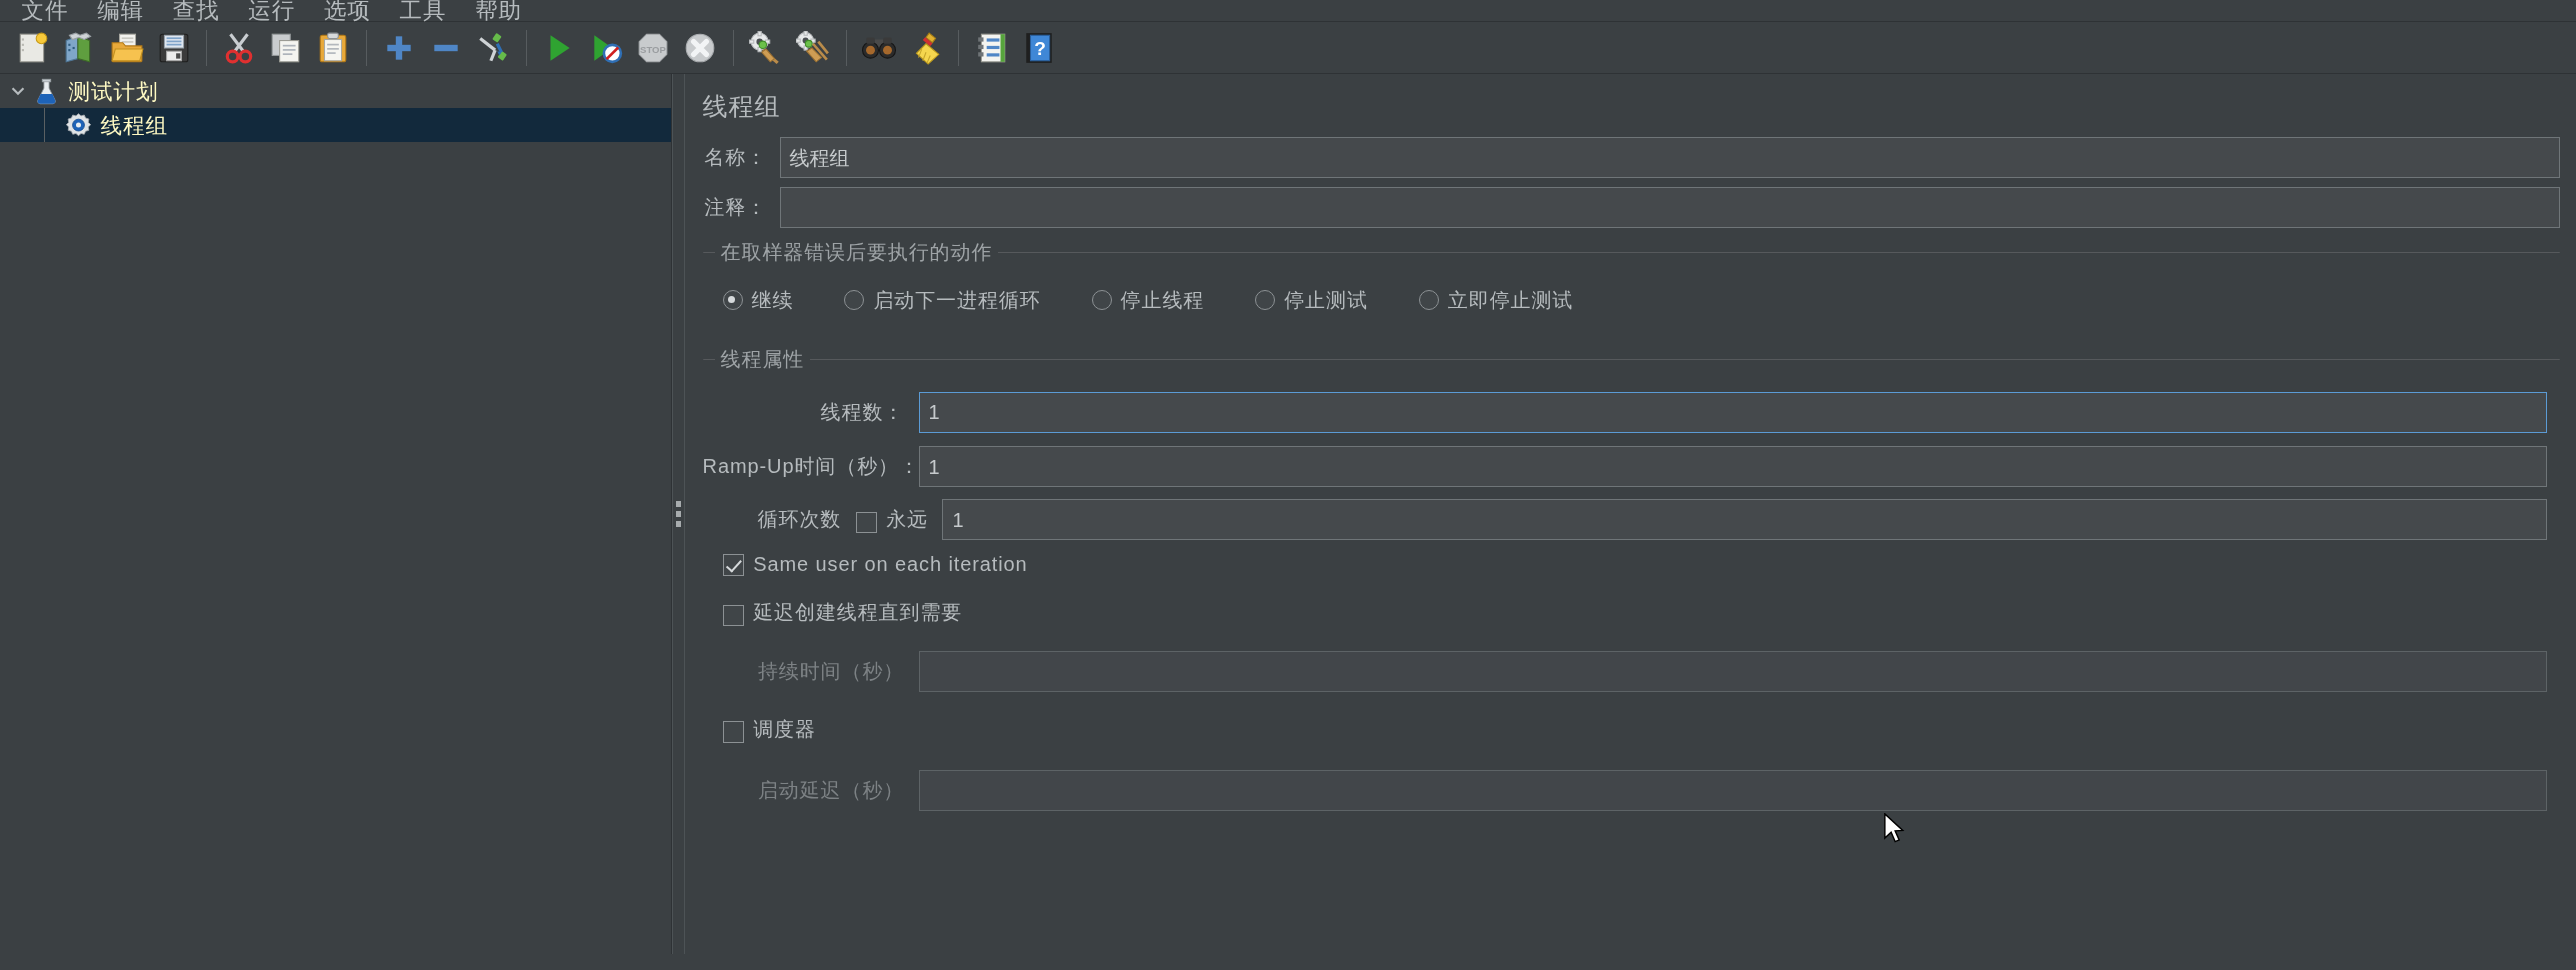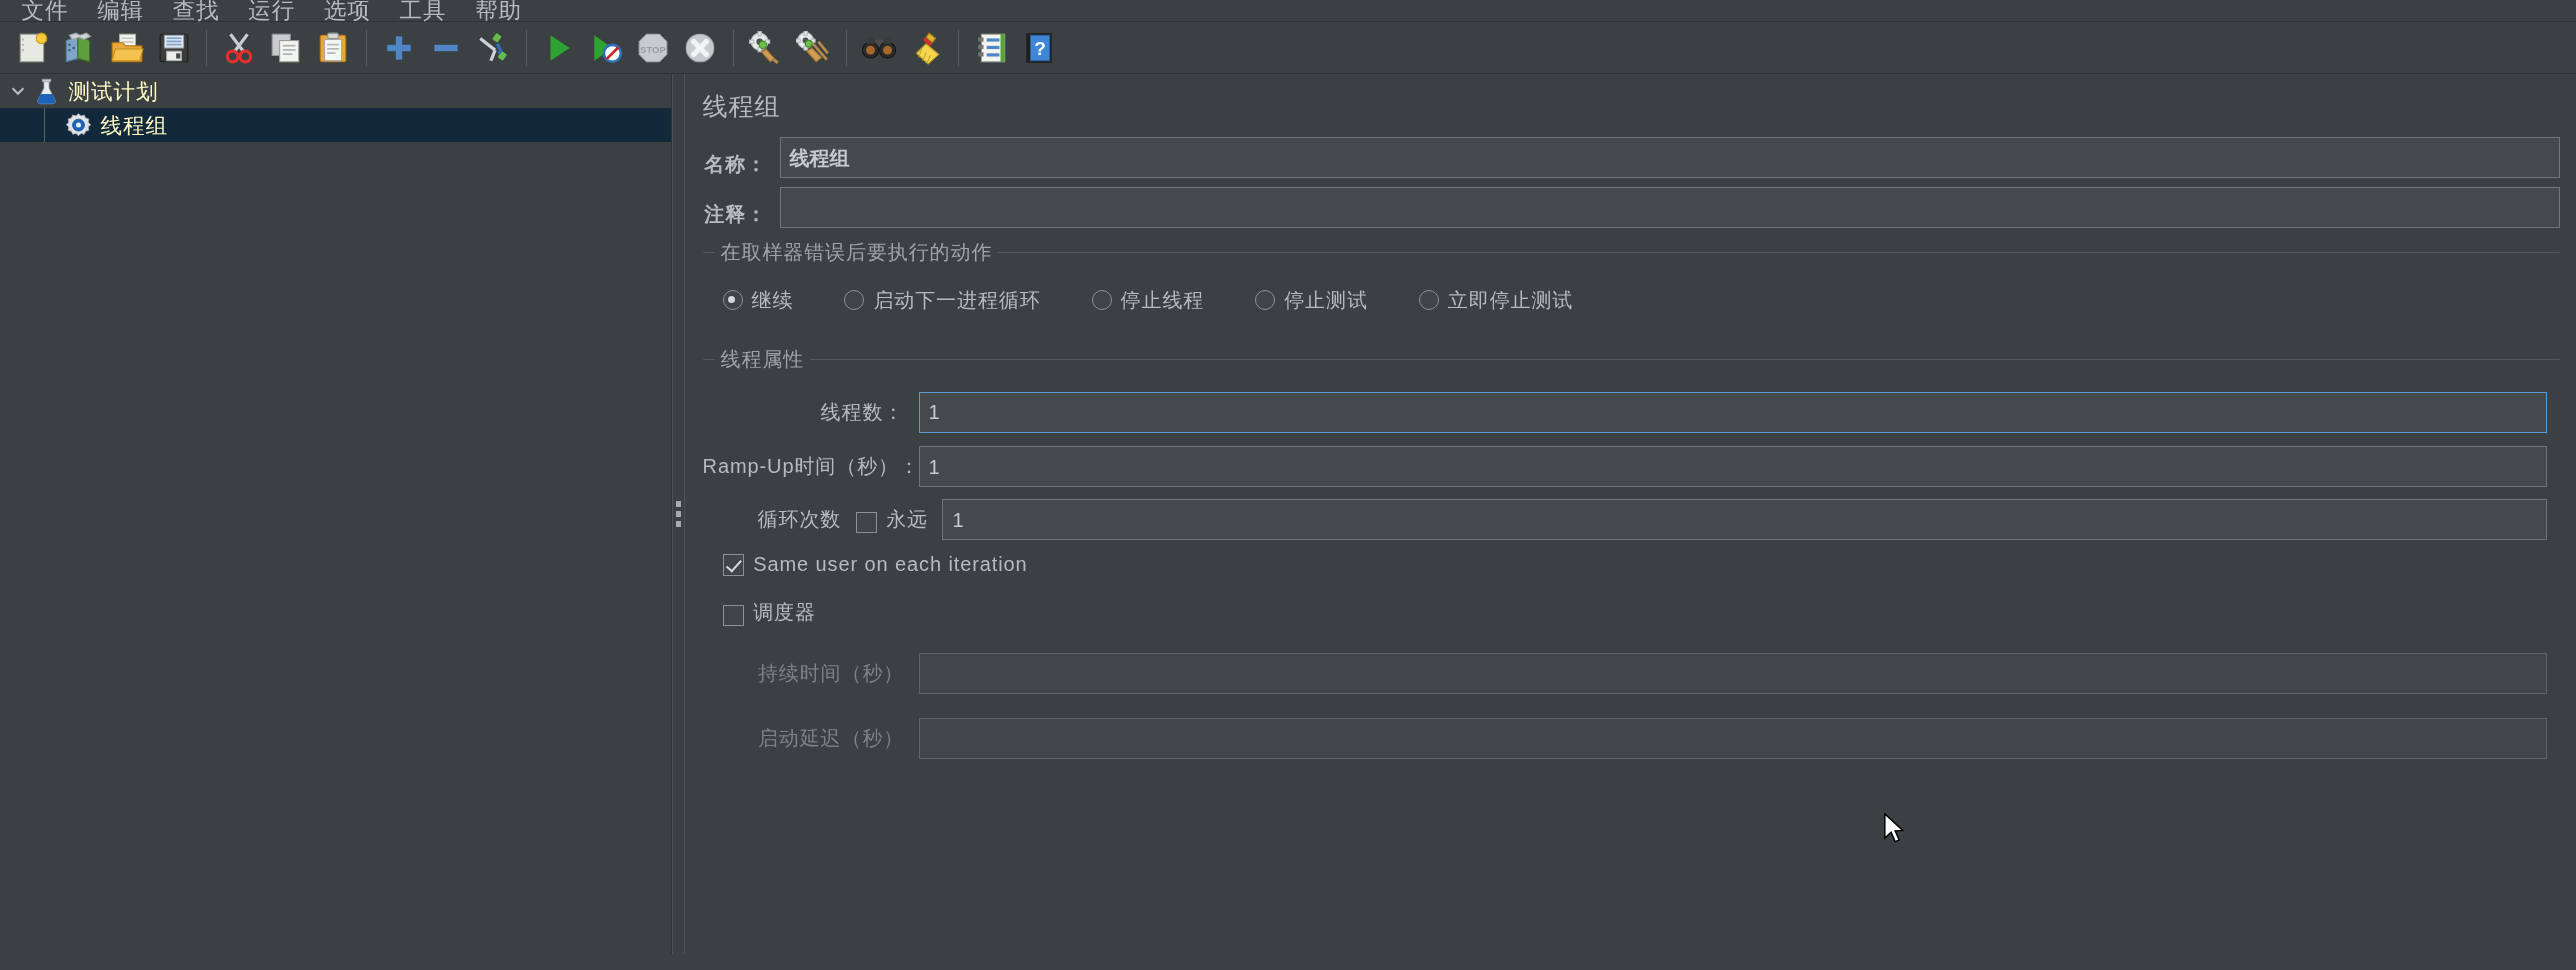--- a/index.html
+++ b/index.html
@@ -118,23 +118,22 @@
   }
   #panel-title {
     color: #b6bbbe;
     font-size: 25px;
     letter-spacing: 0.9px;
     padding: 16px 0 14.4px 9px;
   }
 
   .field-row {
     display: flex;
-    align-items: flex-end;
+    align-items: center;
     margin-bottom: 9px;
-    font-weight: bold;
   }
   .field-label {
     color: #b6bbbe;
     font-size: 20px;
     letter-spacing: 0.9px;
     text-align: right;
     padding-right: 12.6px;
     white-space: nowrap;
   }
   .lbl-top { width: 86px; }
@@ -627,33 +626,39 @@
         <div class="jinput">1</div>
       </div>
 
       <div class="tp-row tp-indent" style="margin-top:9px;margin-bottom:23.4px;">
         <div class="cbx-line">
           <span class="cbx checked"></span>
           <span class="cl-label">Same user on each iteration</span>
         </div>
       </div>
 
+      <div class="tp-row tp-indent" style="margin-bottom:25px;">
+        <div class="cbx-line">
+          <span class="cbx"></span>
+          <span class="cl-label">延迟创建线程直到需要</span>
+        </div>
+      </div>
+
+      <div class="tp-row" style="margin-bottom:23.4px;">
+        <div class="tp-label dim">持续时间（秒）</div>
+        <div class="jinput disabled"></div>
+      </div>
 
       <div class="tp-row tp-indent" style="margin-bottom:27px;">
         <div class="cbx-line">
           <span class="cbx"></span>
           <span class="cl-label">调度器</span>
         </div>
       </div>
 
-      <div class="tp-row" style="margin-bottom:23.4px;">
-        <div class="tp-label dim">持续时间（秒）</div>
-        <div class="jinput disabled"></div>
-      </div>
-
       <div class="tp-row">
         <div class="tp-label dim">启动延迟（秒）</div>
         <div class="jinput disabled"></div>
       </div>
 
     </div>
   </div>
 </div>
 
 <svg class="cursor" viewBox="0 0 26 38">

